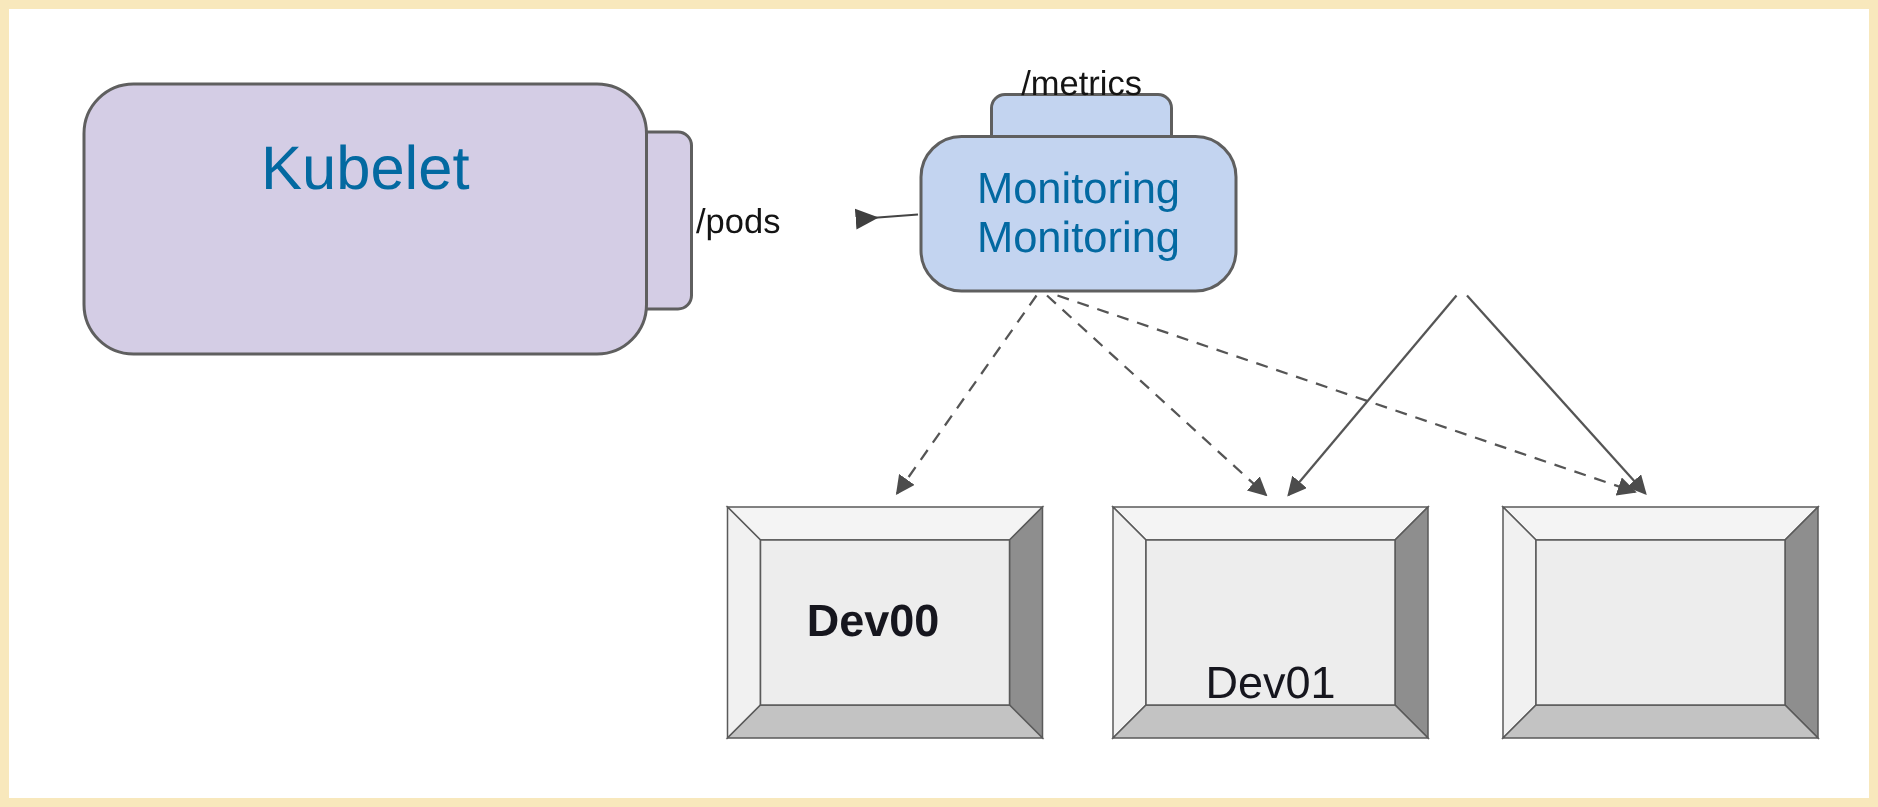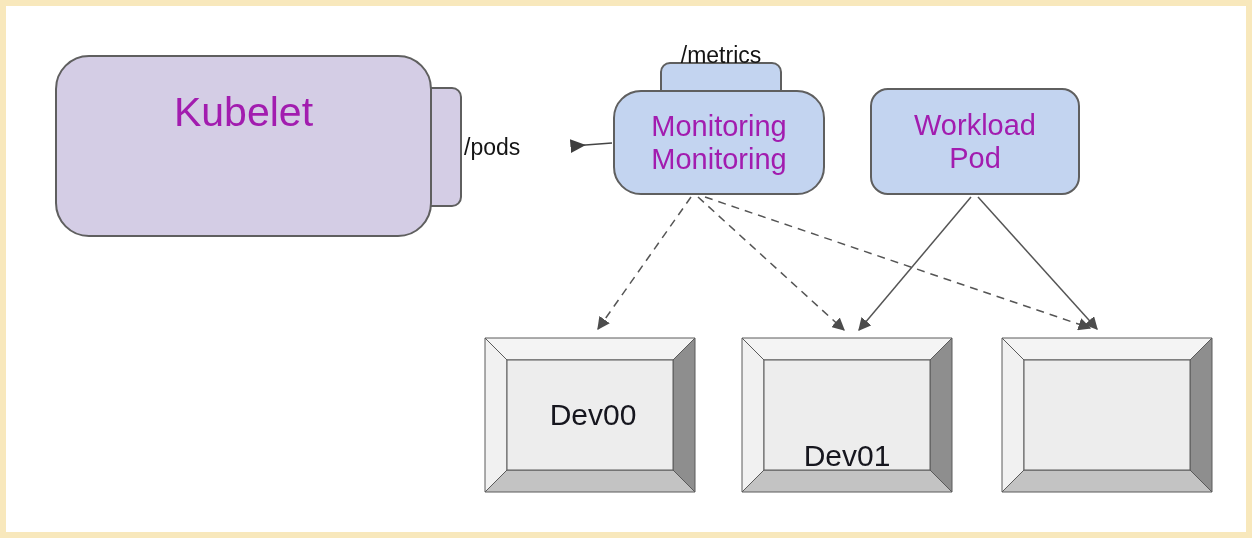--- a/index.html
+++ b/index.html
@@ -15,21 +15,21 @@
     border:6px solid #f8e8bc;
     pointer-events:none;
     z-index:40;
   }
   .node{
     position:absolute;
     box-sizing:border-box;
     border:2px solid #5f5f5f;
     display:flex;align-items:center;justify-content:center;
     text-align:center;
-    color:#a21caf;
+    color:#0369a1;
     z-index:10;
   }
   .lavender{background:#d4cde5;}
   .blue{background:#c3d4f0;}
   .tab{
     position:absolute;
     box-sizing:border-box;
     border:2px solid #5f5f5f;
     z-index:5;
   }
@@ -74,21 +74,21 @@
     position:absolute;left:0;top:0;width:1252px;height:538px;
     z-index:8;
   }
   .dev-label{
     position:absolute;
     width:210px;height:154px;top:338px;
     display:flex;align-items:center;justify-content:center;
     font-size:30px;color:#16161e;
     z-index:12;
   }
-  #dev0-label{left:488px;}
+  #dev0-label{left:477px;font-weight:bold;}
   #dev1-label{left:742px;margin-top:41px;}
   #dev2-label{left:1002px;}
 </style>
 </head>
 <body>
 
 <div id="stage">
 
   <svg id="edges-svg" viewBox="0 0 1252 538">
     <defs>
@@ -142,24 +142,18 @@
 
   <div id="metrics-tab" class="tab"></div>
   <div id="metrics-label" class="endpoint-label">/metrics</div>
   <div id="monitoring" class="node blue two-line">
     <div>
       <span>Monitoring</span>
       <span>Monitoring</span>
     </div>
   </div>
 
-  <div id="workload" class="node blue two-line">
-    <div>
-      <span>Workload</span>
-      <span>Pod</span>
-    </div>
-  </div>
 
   <div id="dev0-label" class="dev-label">Dev00</div>
   <div id="dev1-label" class="dev-label">Dev01</div>
 
   <div id="frame"></div>
 </div>
 
 </body></html>

